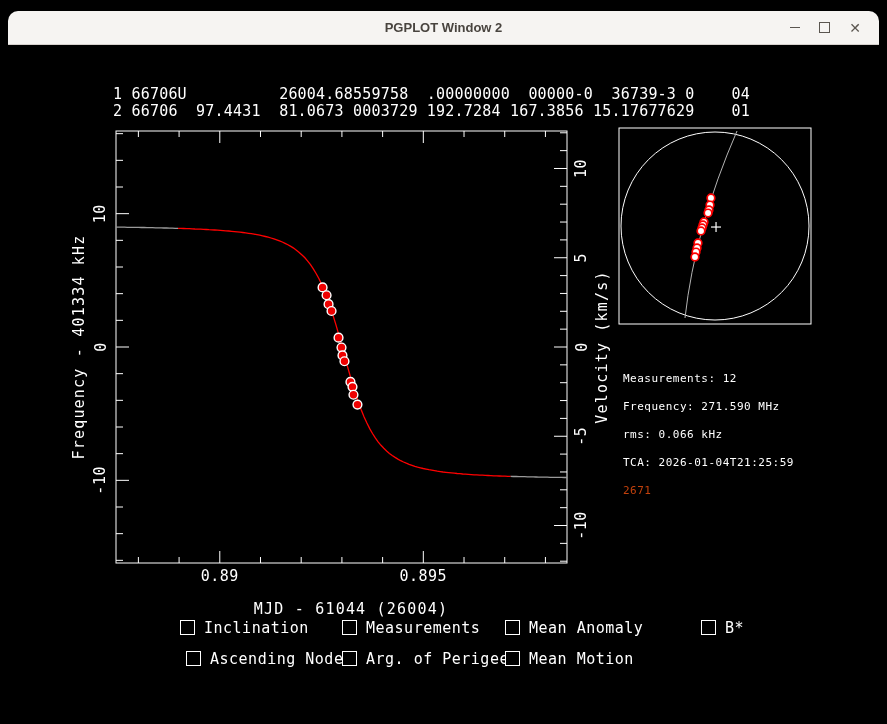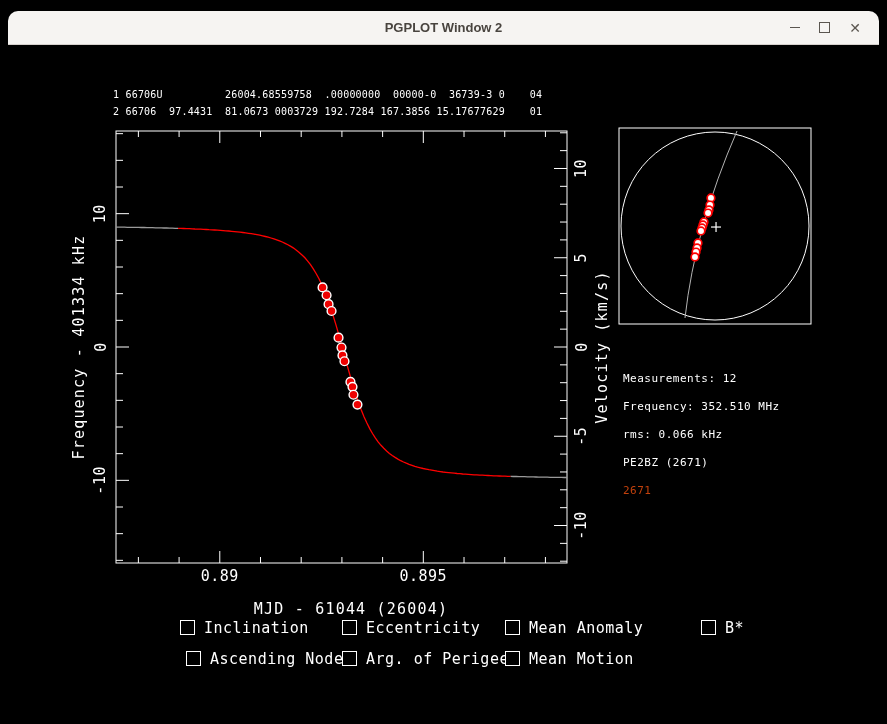--- a/index.html
+++ b/index.html
@@ -9,21 +9,21 @@
   .titlebar{position:absolute;left:8px;top:11px;width:871px;height:33px;
     background:#f6f4f2;border-bottom:1px solid #d6d1cd;
     border-radius:10px 10px 0 0;display:flex;align-items:center;justify-content:center;}
   .title{font-family:"Liberation Sans",sans-serif;font-weight:bold;font-size:13px;color:#49443f;}
   .controls{position:absolute;right:18px;top:0;height:100%;display:flex;align-items:center;gap:19px;}
   .ctrl{display:inline-block;cursor:default;}
   .ctrl-min{width:10px;height:0;border-bottom:1.6px solid #5b5650;}
   .ctrl-max{width:9px;height:9px;border:1.6px solid #5b5650;}
   .ctrl-close{font-family:"Liberation Sans",sans-serif;font-size:14px;color:#5b5650;line-height:14px;}
   
-  .tle{position:absolute;left:113px;top:86px;font-size:10px;line-height:17px;
+  .tle{position:absolute;left:113px;top:86px;font-size:15px;line-height:17px;
        white-space:pre;letter-spacing:0.2px;}
   .axis-label{position:absolute;white-space:nowrap;font-size:15px;letter-spacing:1.2px;}
   .ylab-left{left:79px;top:347px;transform:translate(-50%,-50%) rotate(-90deg);}
   .ylab-right{left:602px;top:347px;transform:translate(-50%,-50%) rotate(-90deg);}
   .xlab{left:351px;top:609px;transform:translate(-50%,-50%);}
   .info{position:absolute;left:623px;top:365px;font-size:11px;line-height:28px;letter-spacing:0.5px;}
   .info-line{white-space:nowrap;}
   .cb{position:absolute;display:flex;gap:9px;cursor:default;}
   .cb-box{width:13px;height:13px;border:1.5px solid #fff;background:#000;flex:0 0 auto;}
   .cb-label{font-size:15px;letter-spacing:0.5px;white-space:nowrap;transform:translateY(-1px);}
@@ -153,33 +153,33 @@
     <circle cx="696.012" cy="252.038" r="3.8" fill="#ffffff" stroke="#ff0000" stroke-width="1.7"></circle>
     <circle cx="694.978" cy="257.02" r="3.8" fill="#ffffff" stroke="#ff0000" stroke-width="1.7"></circle>
   </svg>
 
 <div class="axis-label ylab-left">Frequency - 401334 kHz</div>
 <div class="axis-label ylab-right">Velocity (km/s)</div>
 <div class="axis-label xlab">MJD - 61044 (26004)</div>
 
 <div class="info">
   <div class="info-line">Measurements: 12</div>
-  <div class="info-line">Frequency: 352.510 MHz</div>
+  <div class="info-line">Frequency: 271.590 MHz</div>
   <div class="info-line">rms: 0.066 kHz</div>
-  <div class="info-line">PE2BZ (2671)</div>
+  <div class="info-line">TCA: 2026-01-04T21:25:59</div>
   <div class="info-line" id="highlight-line" style="color: #c2410c;">2671</div>
 </div>
 
 <label class="cb" style="left:180px;top:620px">
   <span class="cb-box"></span>
   <span class="cb-label">Inclination</span>
 </label>
 <label class="cb" style="left:342px;top:620px">
   <span class="cb-box"></span>
-  <span class="cb-label">Eccentricity</span>
+  <span class="cb-label">Measurements</span>
 </label>
 <label class="cb" style="left:505px;top:620px">
   <span class="cb-box"></span>
   <span class="cb-label">Mean Anomaly</span>
 </label>
 <label class="cb" style="left:701px;top:620px">
   <span class="cb-box"></span>
   <span class="cb-label">B*</span>
 </label>
 <label class="cb" style="left:186px;top:651px">

